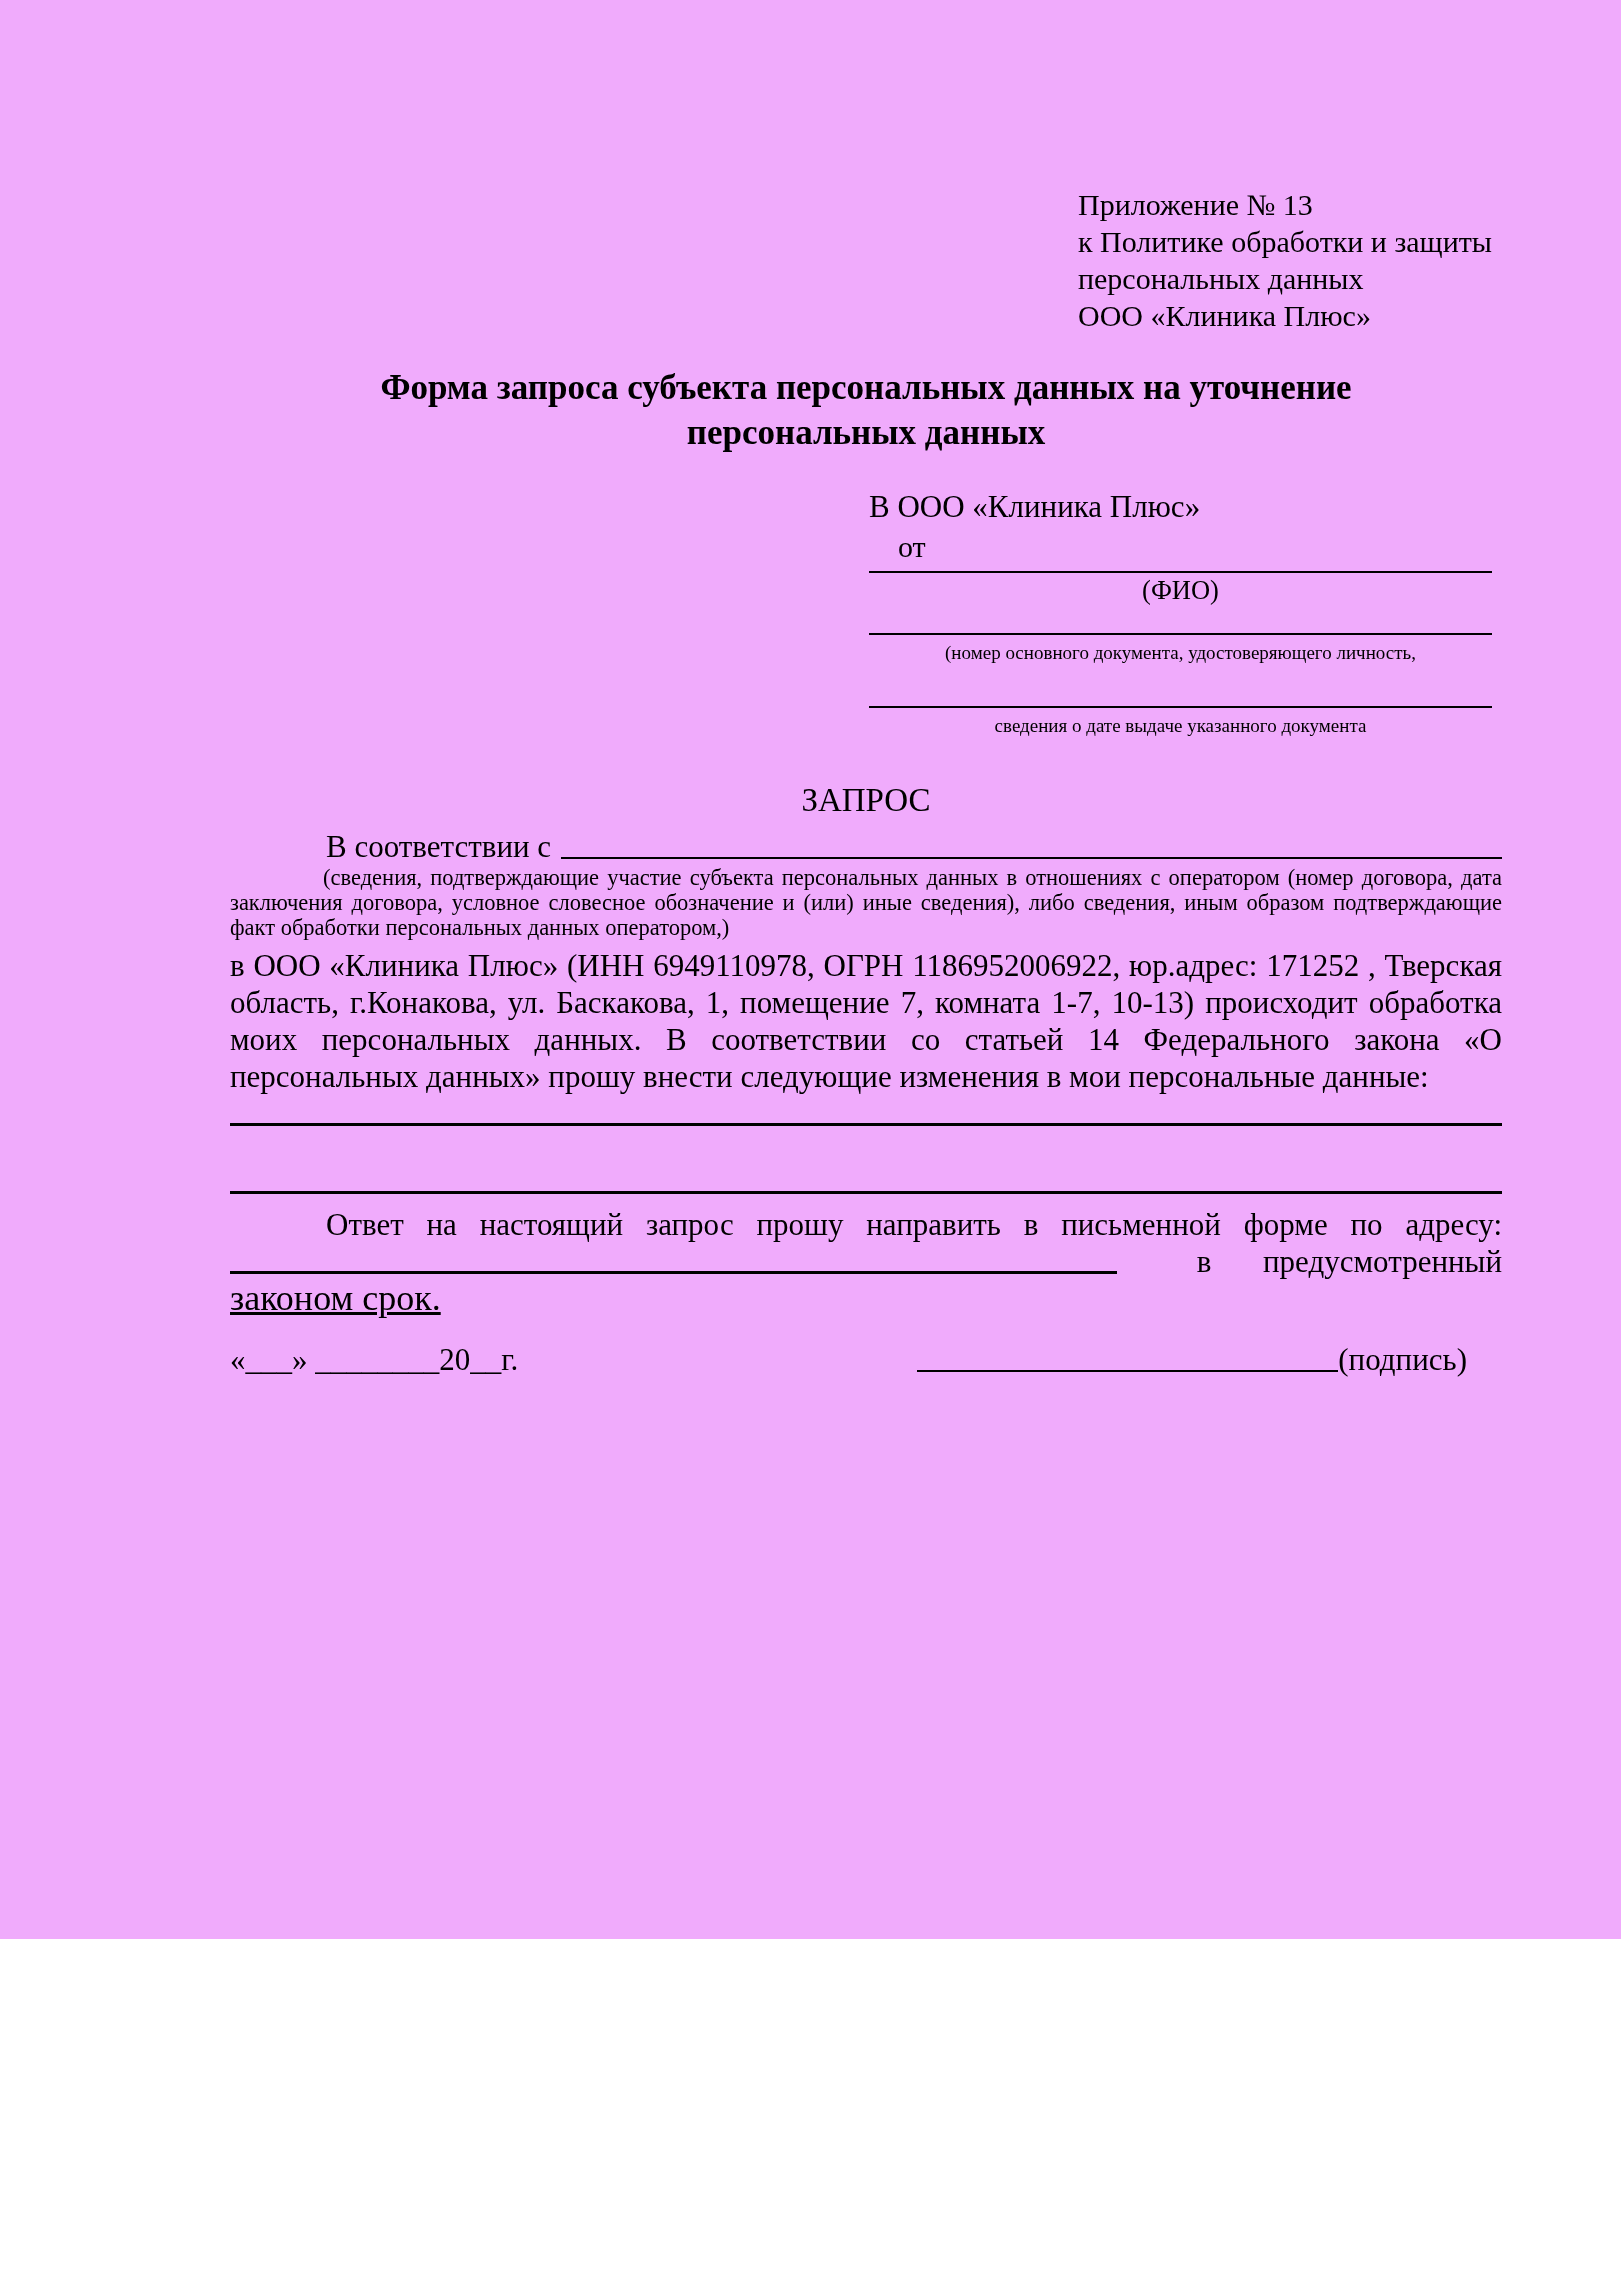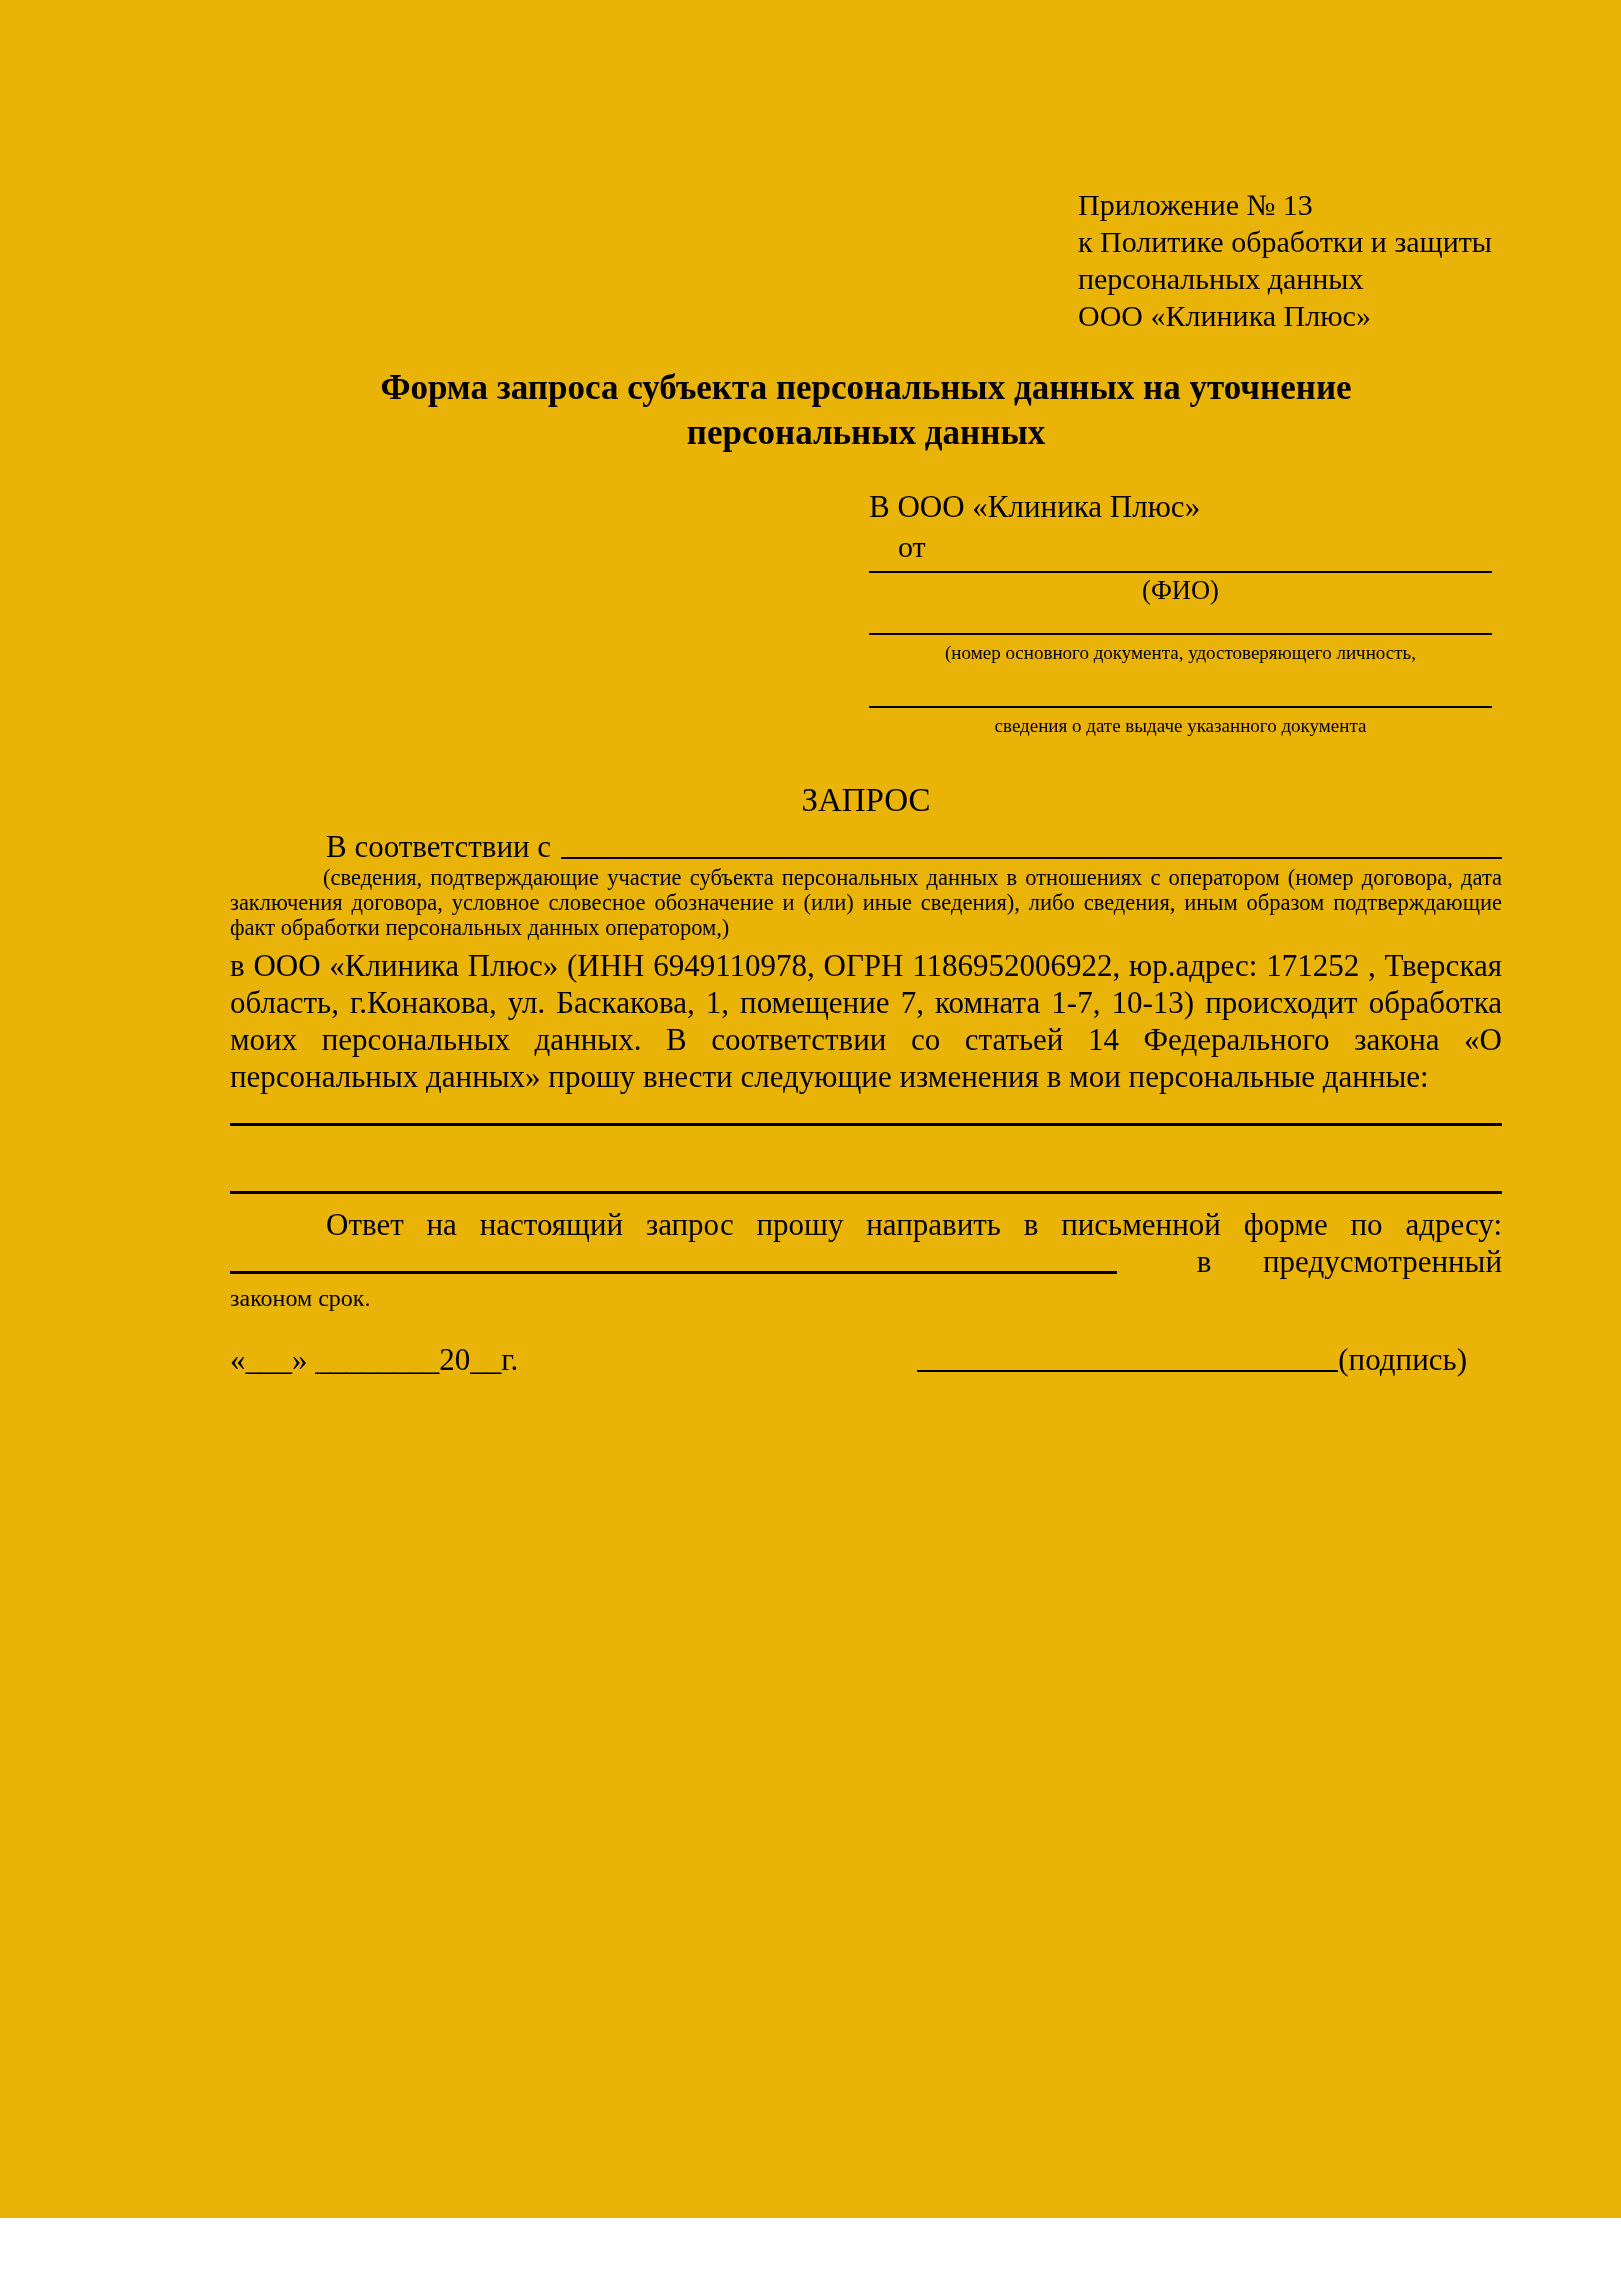--- a/index.html
+++ b/index.html
@@ -1,20 +1,20 @@
 <!DOCTYPE html>
 <html><head>
 <meta charset="utf-8">
 <style>
   * { margin:0; padding:0; box-sizing:border-box; }
   html,body { background:#ffffff; }
   .page {
     position:relative;
-    width:1621px; height:2218px;
-    background:#eab308; color:#000000;
+    width:1621px; height:1939px;
+    background:#f0abfc; color:#000000;
     font-family:"Liberation Serif", serif;
     padding:186px 119px 0 230px;
     overflow:hidden;
   }
   
   .appendix { margin-left:848px; font-size:30px; line-height:37px; }
   
   .doc-title { margin-top:31px; text-align:center; font-weight:bold; font-size:35px; line-height:45px; }
   .doc-title span { display:block; }
   
@@ -36,21 +36,21 @@
   .body-par { margin-top:7.8px; font-size:31px; line-height:37px; text-align:justify; }
   
   .blank-line { border-bottom:3.9px solid #000; height:0; }
   .bl-1 { margin-top:28px; }
   .bl-2 { margin-top:65px; }
   
   .reply-l1 { margin-top:11.8px; font-size:31px; line-height:37px; text-align:justify; text-align-last:justify; text-indent:96px; }
   .reply-l2 { display:flex; align-items:flex-end; font-size:31px; line-height:37px; }
   .reply-fill { width:887px; border-bottom:3.9px solid #000; height:0; margin-bottom:5.9px; }
   .reply-suffix { margin-left:auto; word-spacing:44px;text-align:right; }
-  .reply-l3 { font-size:24px; line-height:37px; }
+  .reply-l3 { font-size:36px; line-height:37px;text-decoration:underline; }
   
   .sign-row { margin-top:23.5px; display:flex; justify-content:space-between; align-items:flex-end; font-size:31px; line-height:37px; }
   .sign-right { display:flex; align-items:flex-end; margin-right:35px; }
   .sign-line { width:421px; border-bottom:2.9px solid #000; height:0; margin-bottom:5.9px; }
 </style>
 </head>
 <body>
 
 <div class="page">
 

